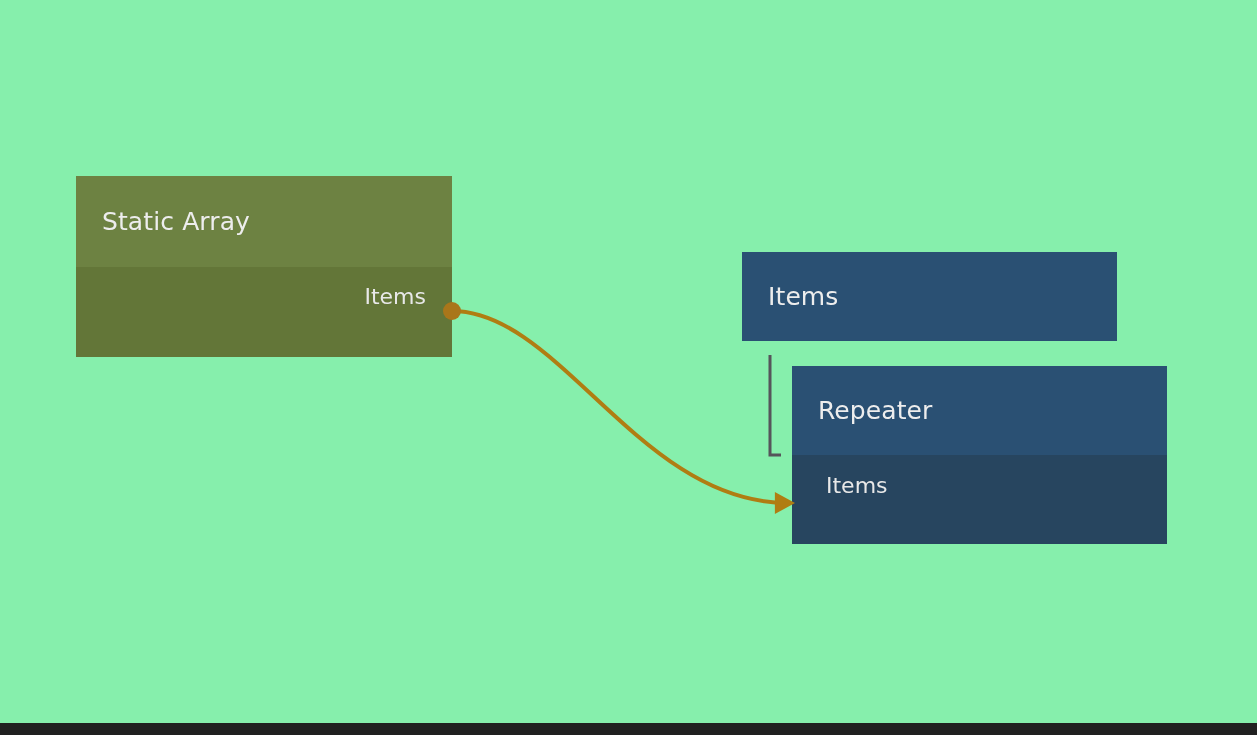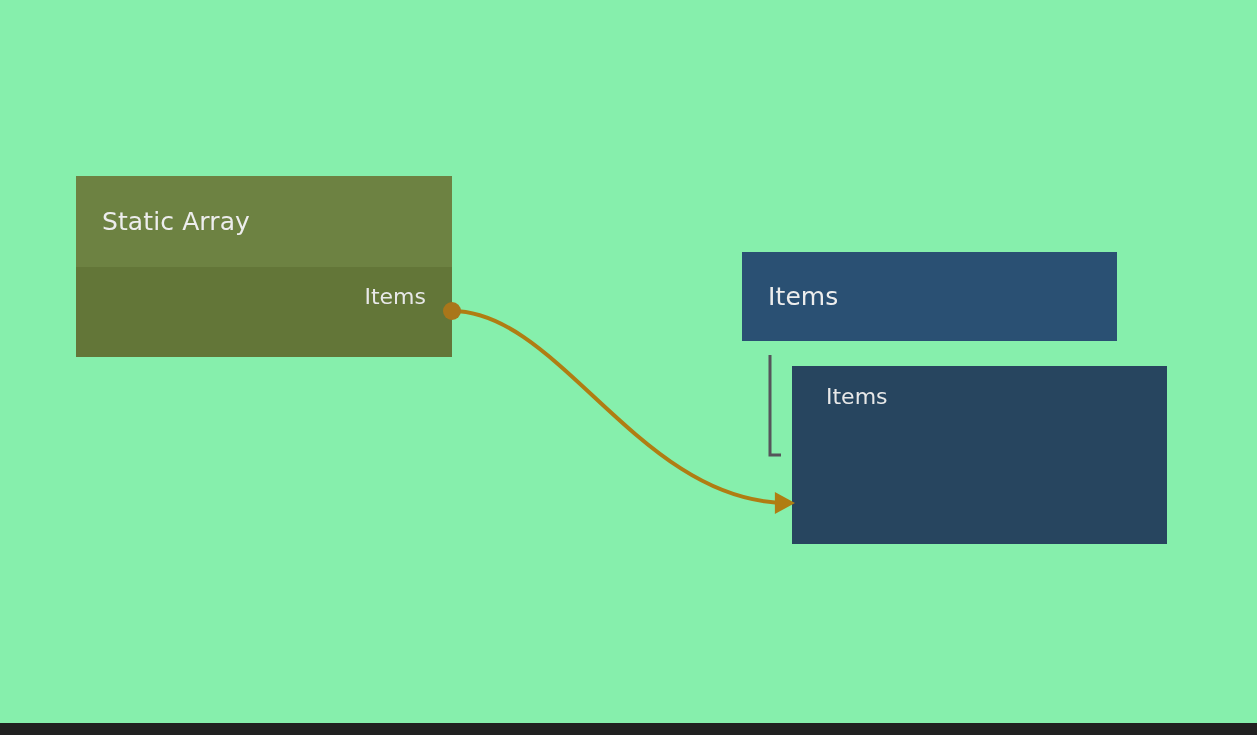--- a/index.html
+++ b/index.html
@@ -103,20 +103,23 @@
     </div>
   </div>
 
   <div class="node node-group" id="node-group" style="left:742px; top:252px; width:375px; height:89px;">
     <div class="node-header" style="height: 89px; padding-left: 26px; background: rgb(42, 80, 115);">
       <span class="node-title" style="color: rgb(237, 237, 237);">Items</span>
     </div>
   </div>
 
   <div class="node node-repeater" id="node-repeater" style="left:792px; top:366px; width:375px; height:178px;">
+    <div class="node-header" style="height: 89px; padding-left: 26px; background: rgb(42, 80, 115);">
+      <span class="node-title" style="color: rgb(237, 237, 237);">Repeater</span>
+    </div>
     <div class="node-body" style="background: rgb(39, 69, 95);">
       <div class="port-row in" style="padding-left:26px; margin-top:20px;">
         <span class="port-label" style="color: rgb(232, 232, 232);">Items</span>
       </div>
     </div>
   </div>
 
   <svg id="overlay" viewBox="0 0 1257 735">
 
     <path id="tree-bracket" fill="none" stroke="#55555a" stroke-width="3" d="M 770 355 L 770 455 L 781 455"></path>

